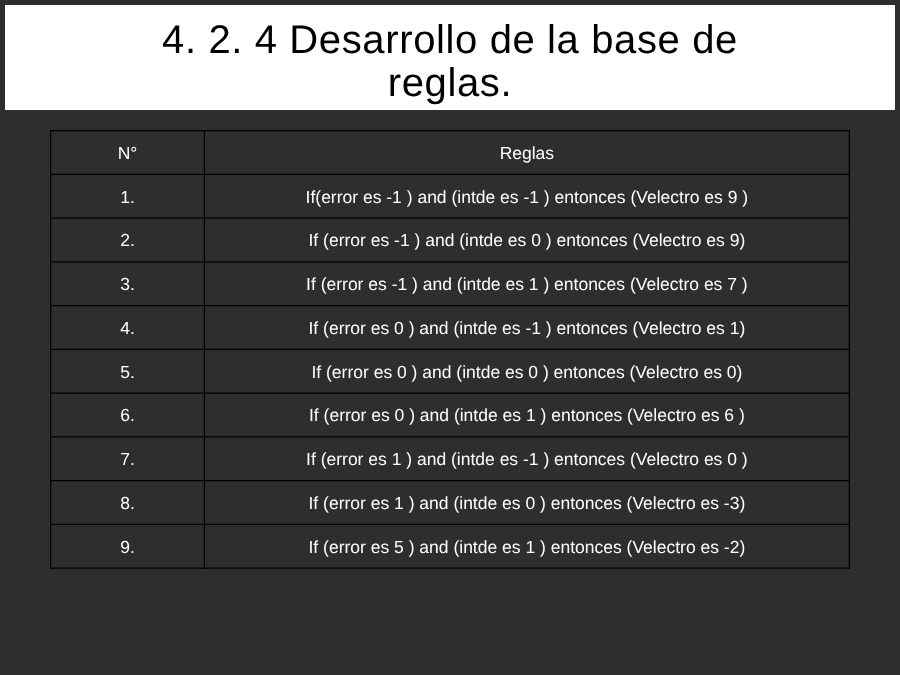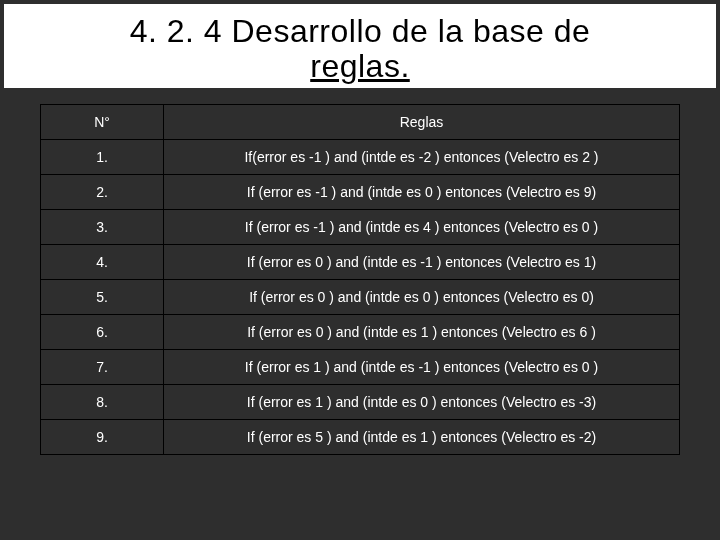--- a/index.html
+++ b/index.html
@@ -1,19 +1,19 @@
 <!DOCTYPE html>
 <html><head>
 <meta charset="utf-8">
 <style>
 html,body{margin:0;padding:0;width:720px;height:540px;background:#2e2e2e;font-family:Arial,Helvetica,sans-serif;overflow:hidden}
 .slide{width:720px;height:540px;position:relative}
 .title-wrap{background:#fff;margin:4px 4px 16px 4px;padding:10px 24px 4px 24px}
 .title{font-size:32px;color:#000;letter-spacing:.5px;text-align:center;line-height:1.1}
-.title-line2{text-decoration:underline}
+.title-line2{}
 .table{margin:4px 40px 0 40px;border-collapse:collapse;width:640px}
 .table td,.table th{border:1px solid #000;color:#fff;font-size:14px;padding:9px 6px;text-align:center;font-weight:normal}
 .table th{font-weight:normal}
 .col-n{width:110px}
 </style>
 </head>
 <body>
 <div class="slide">
 <div class="title-wrap">
   <div class="title">
@@ -23,29 +23,29 @@
 </div>
 
 <table class="table">
   <tbody>
         <tr>
     <th class="col-n">N°</th>
     <th>Reglas</th>
   </tr>
   <tr>
     <td class="col-n">1.</td>
-    <td>If(error es -1 ) and (intde es -2 ) entonces  (Velectro es 2 )</td>
+    <td>If(error es -1 ) and (intde es -1 ) entonces  (Velectro es 9 )</td>
   </tr>
   <tr>
     <td class="col-n">2.</td>
     <td>If (error es -1 ) and (intde es  0 ) entonces  (Velectro es 9)</td>
   </tr>
   <tr>
     <td class="col-n">3.</td>
-    <td>If (error es -1 ) and (intde es 4 ) entonces  (Velectro es 0 )</td>
+    <td>If (error es -1 ) and (intde es 1 ) entonces  (Velectro es 7 )</td>
   </tr>
   <tr>
     <td class="col-n">4.</td>
     <td>If (error es 0 ) and (intde es -1 ) entonces  (Velectro es 1)</td>
   </tr>
   <tr>
     <td class="col-n">5.</td>
     <td>If (error es 0 ) and (intde es 0 ) entonces  (Velectro es 0)</td>
   </tr>
   <tr>

